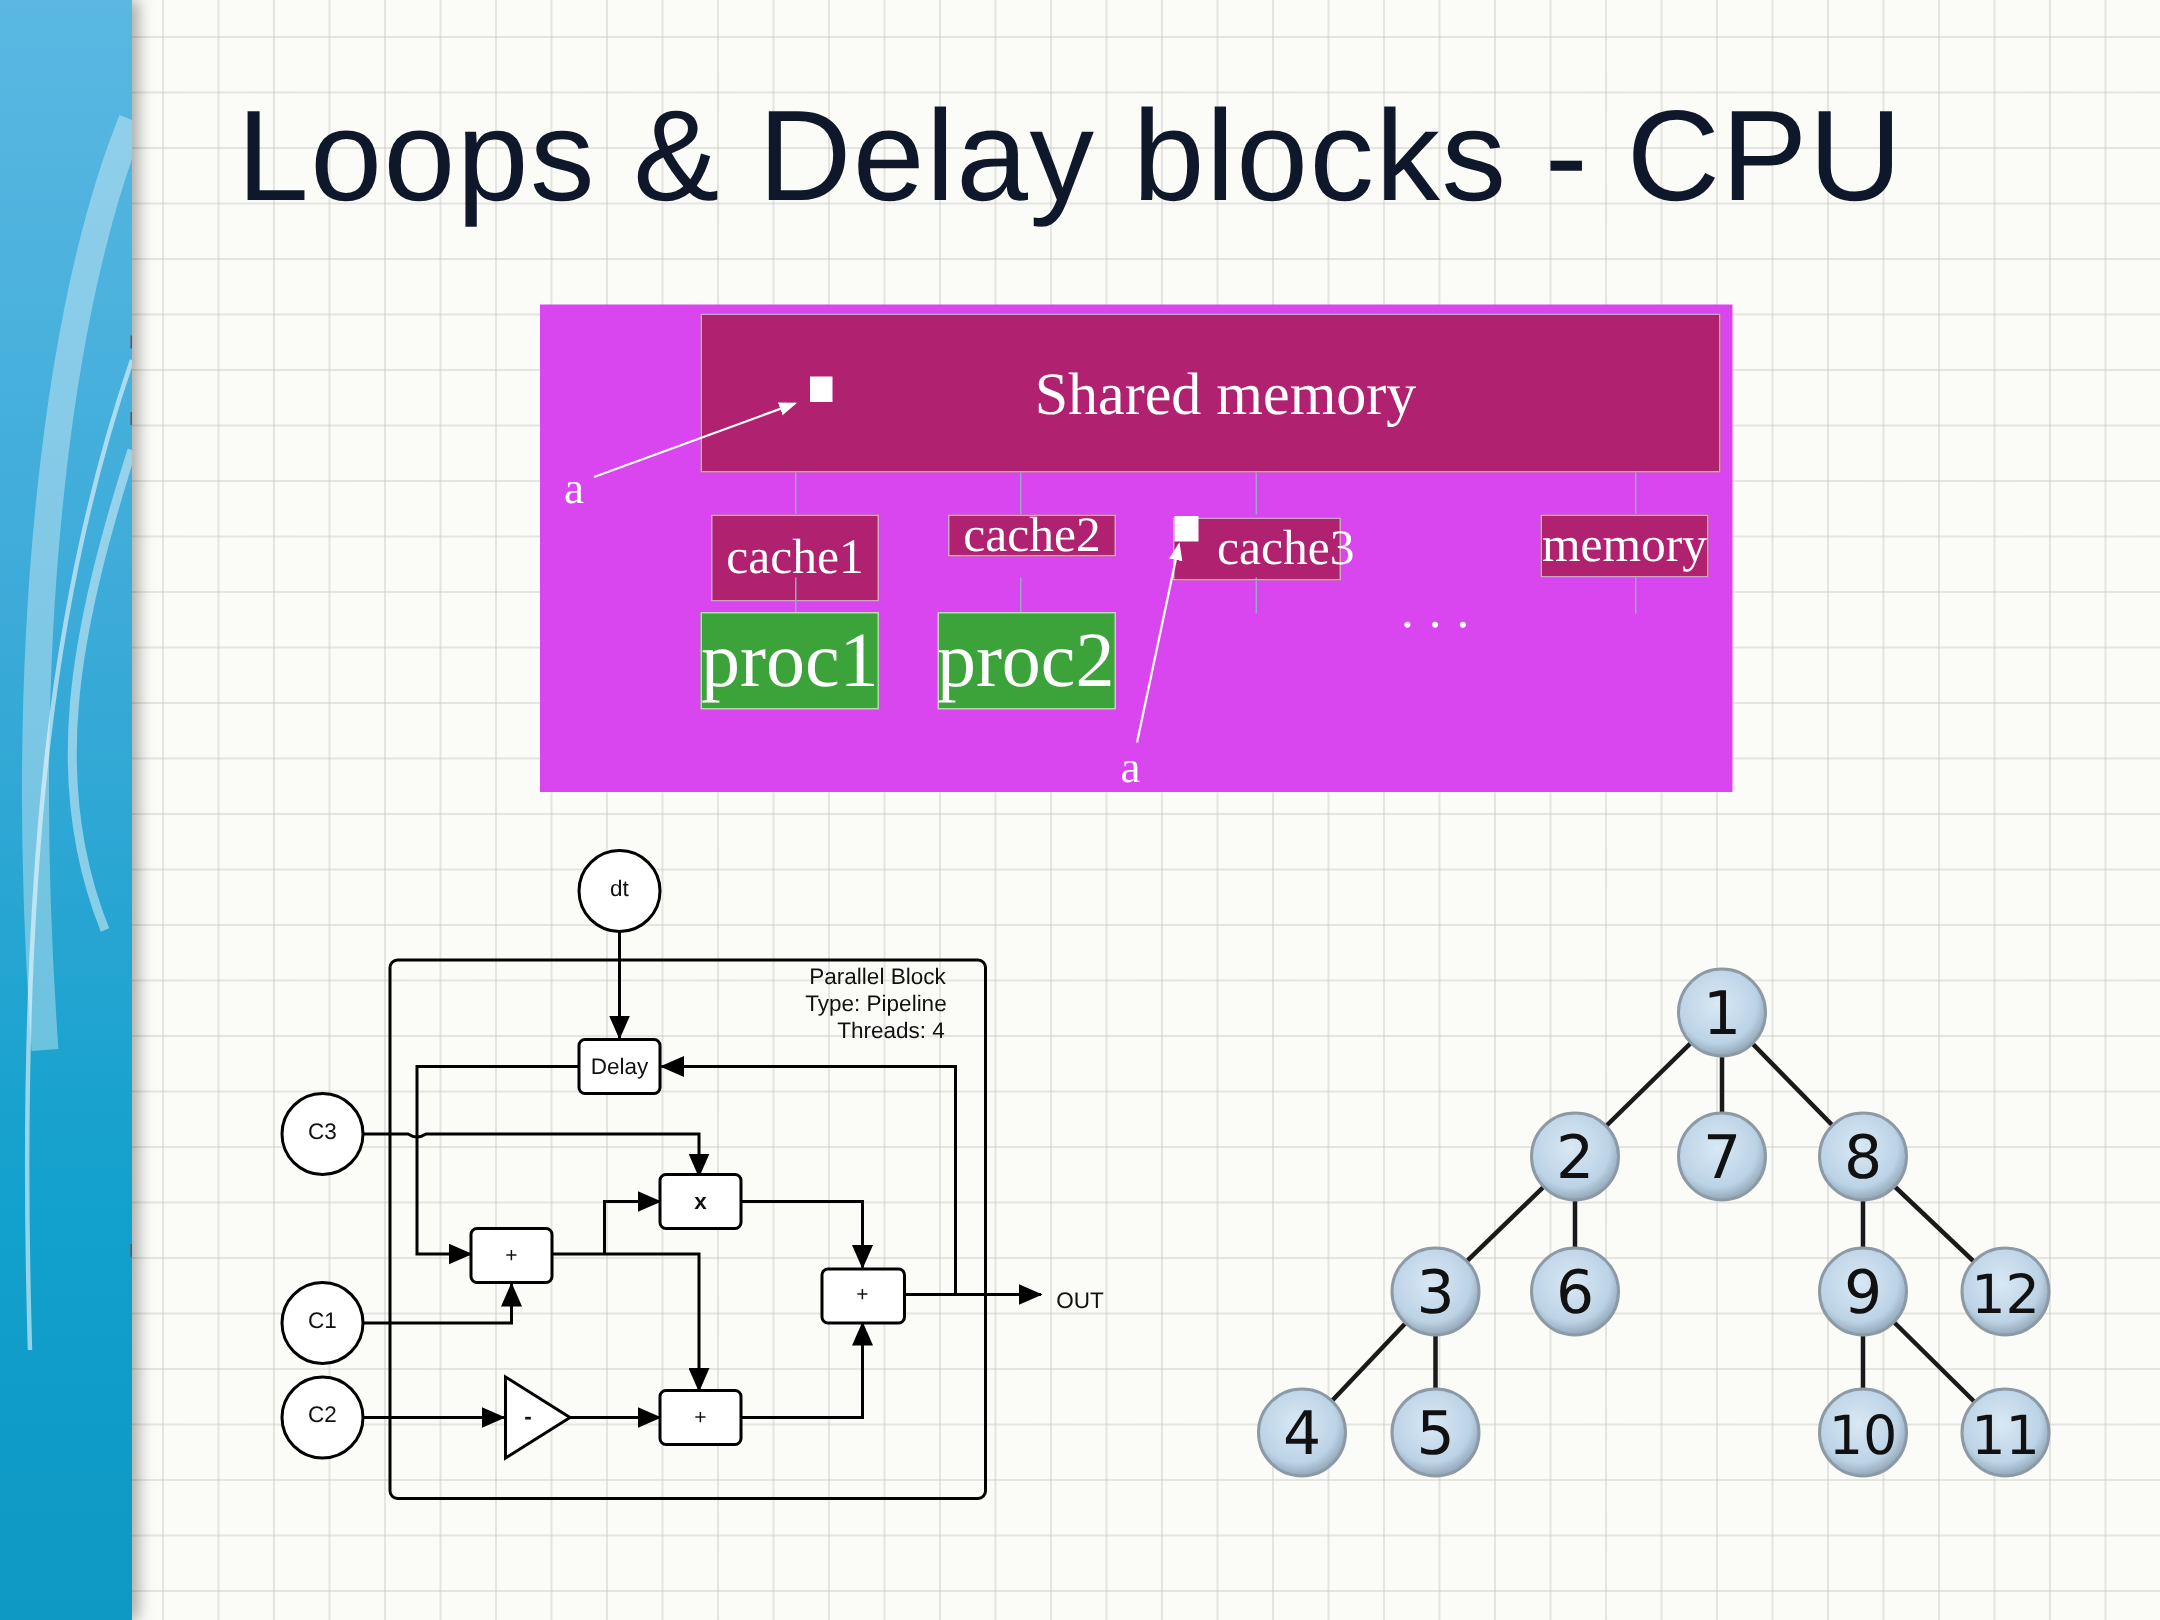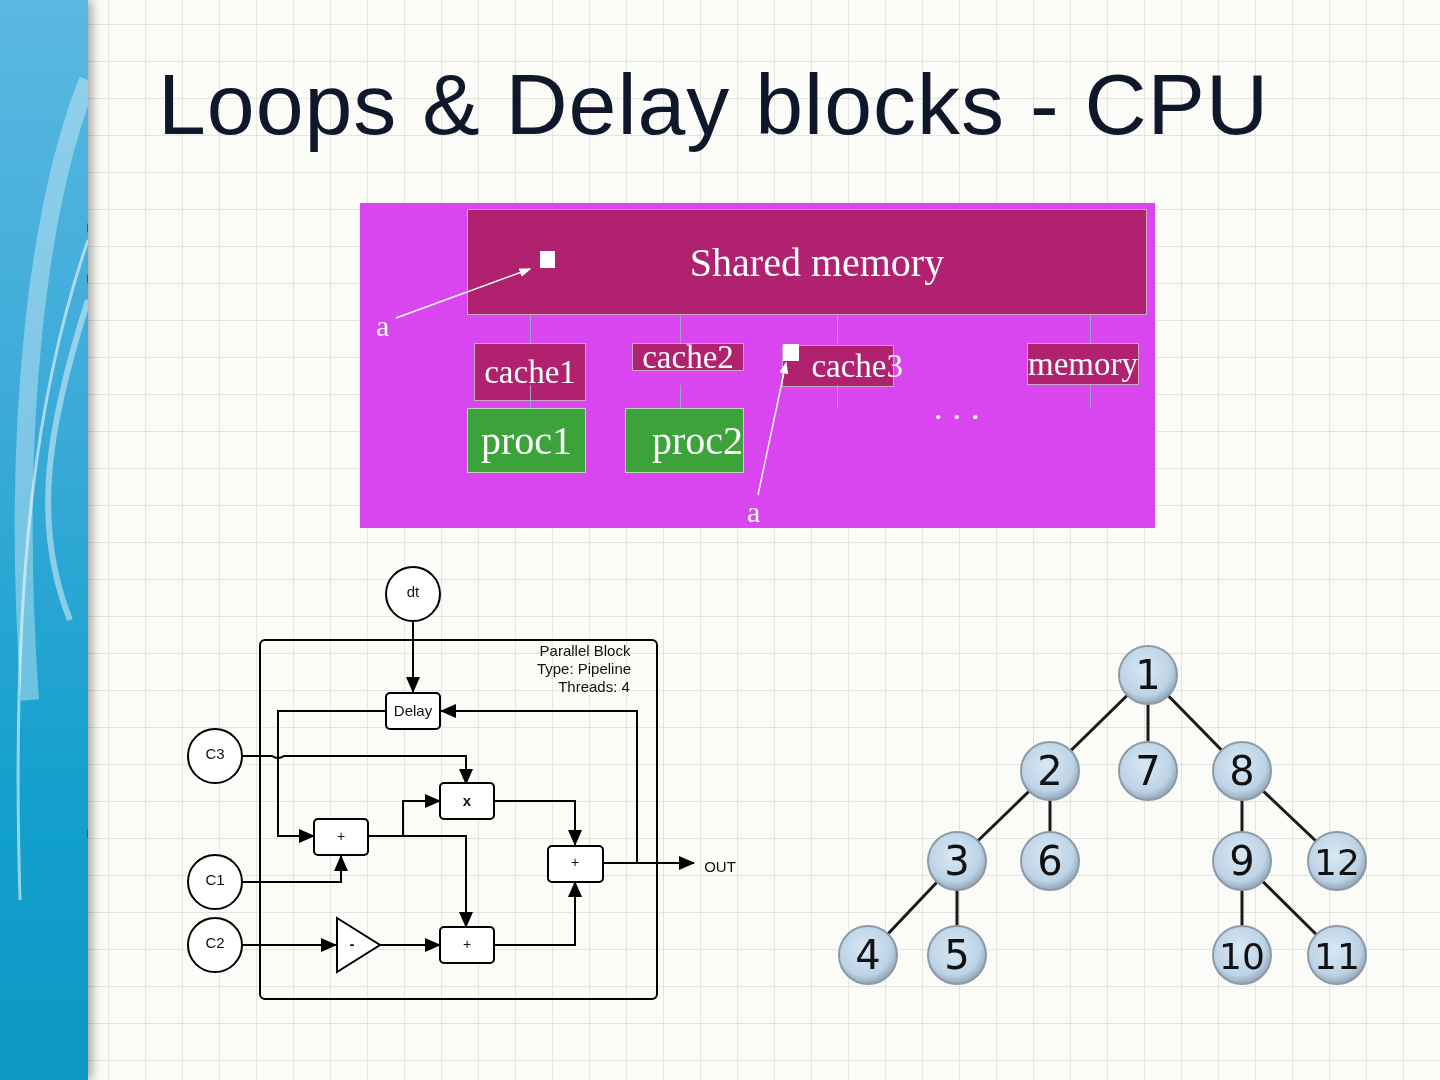--- a/index.html
+++ b/index.html
@@ -28,21 +28,21 @@
   .slide-title {
     position:absolute; left:158px; top:55px; font-size:86px; color:#0f172a;
     white-space:nowrap; letter-spacing:1px;
   }
   .cpu {
     position:absolute; left:360px; top:203px; width:795px; height:325px; background:#d946ef;
     font-family:Liberation Serif, serif; color:#fff;
   }
   .box { position:absolute; box-sizing:border-box; border:1px solid #c9a7c4; display:flex; align-items:center; justify-content:center; }
   .mem { background:#b0226f; }
-  .proc { background:#3ca33a; border-color:#b7d7b5; font-size:40px; }
+  .proc { background:#3ca33a; border-color:#b7d7b5; font-size:52px; }
   .cache { font-size:33px; }
   .cpu .line { position:absolute; background:#9aa6c6; width:1px; }
   .cpu .label { position:absolute; font-size:30px; }
   .sqr { position:absolute; background:#fff; }
   .dots { position:absolute; font-size:34px; letter-spacing:10px; }
   svg.abs { position:absolute; left:0; top:0; overflow:visible; }
   .block-diagram text { font-family:"Liberation Sans", sans-serif; }
 </style>
 </head>
 <body>

